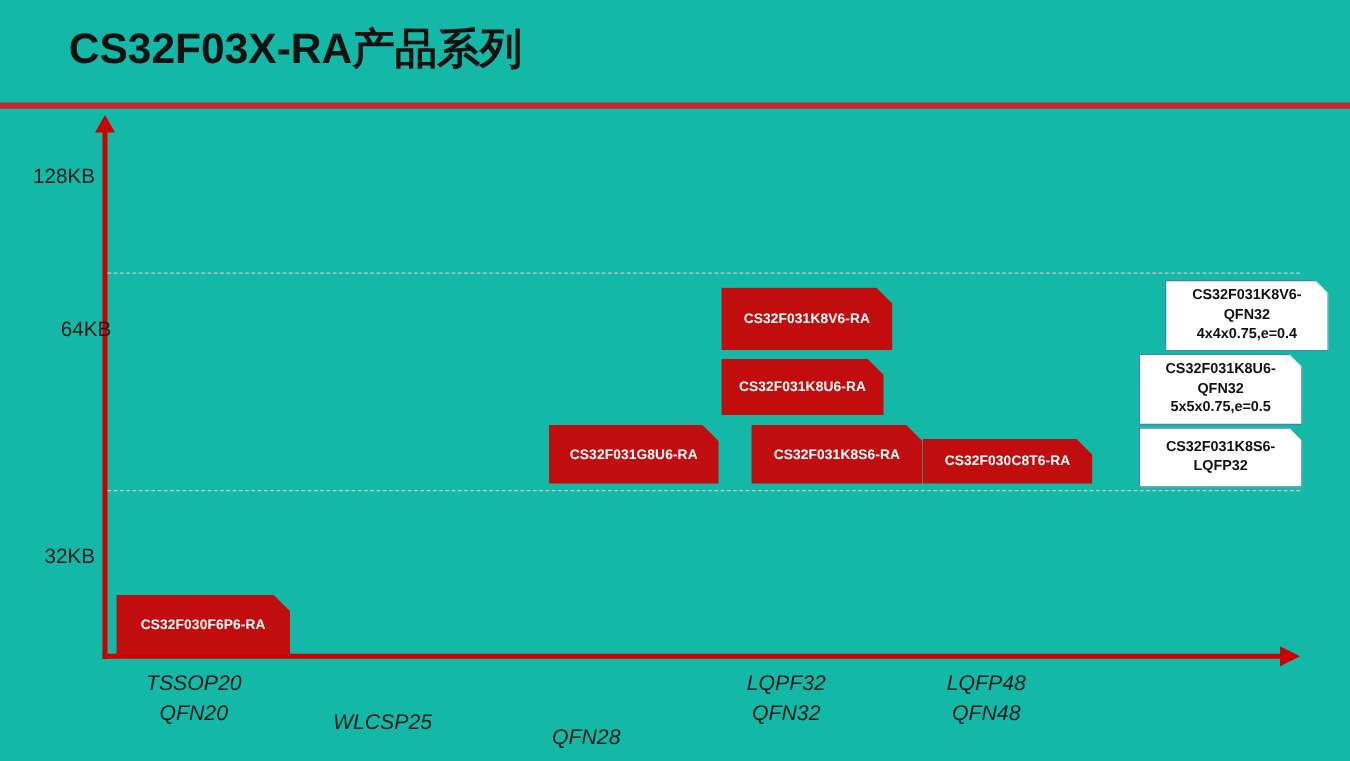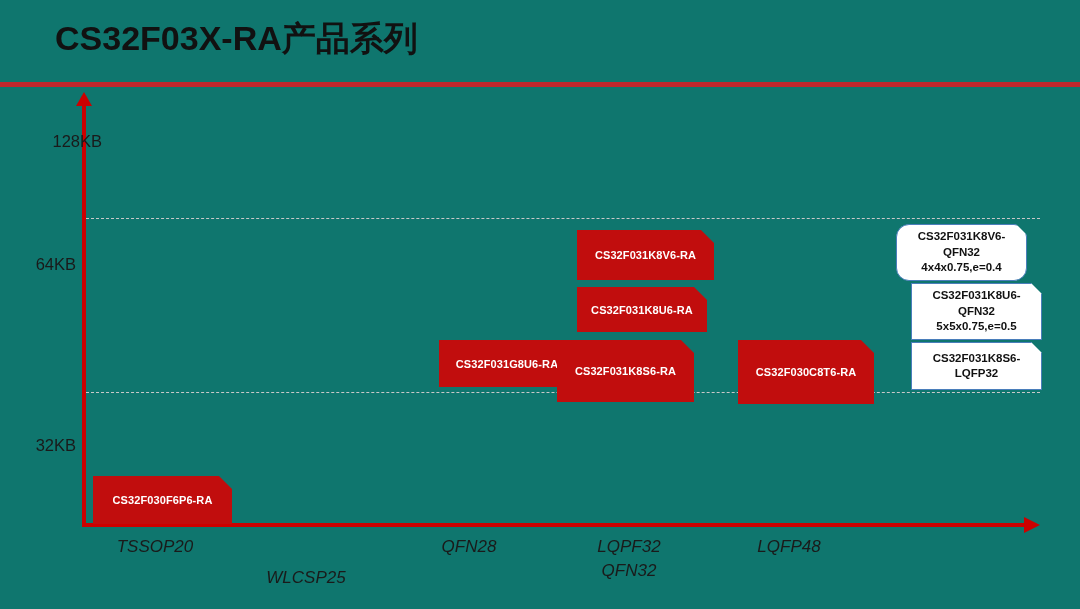--- a/index.html
+++ b/index.html
@@ -7,21 +7,21 @@
     padding: 0;
     background: #ffffff;
   }
   body {
     font-family: "Liberation Sans", "DejaVu Sans", sans-serif;
   }
   #slide {
     position: relative;
     width: 1080px;
     height: 609px;
-    background: #0f766e;
+    background: #14b8a6;
     overflow: hidden;
   }
 
   
   #slide-title {
     position: absolute;
     left: 55px;
     top: 16px;
     font-size: 34px;
     font-weight: 700;
@@ -157,44 +157,44 @@
   <div id="y-axis-arrow"></div>
   <div id="x-axis" class="axis-line"></div>
   <div id="x-axis-arrow"></div>
 
   <div id="gridlines">
       <div class="gridline" style="top: 218px;"></div>
       <div class="gridline" style="top: 392px;"></div>
     </div>
 
   <div id="y-ticks">
-      <div class="y-tick" style="left: 0px; top: 132px; padding-left: 26px;">128KB</div>
-      <div class="y-tick" style="left: 0px; top: 255px;">64KB</div>
+      <div class="y-tick" style="left: 0px; top: 132px;">128KB</div>
+      <div class="y-tick" style="left: 13px; top: 255px;">64KB</div>
       <div class="y-tick" style="left: 0px; top: 436px;">32KB</div>
     </div>
 
   <div id="x-ticks">
-      <div class="x-tick" style="left: 70px; width: 170px;"><span>TSSOP20</span></div>
+      <div class="x-tick" style="left: 70px; width: 170px;"><span>TSSOP20</span><span class="l2">QFN20</span></div>
       <div class="x-tick" style="left: 221px; width: 170px; margin-top: 31px;"><span>WLCSP25</span></div>
-      <div class="x-tick" style="left: 384px; width: 170px;"><span>QFN28</span></div>
+      <div class="x-tick" style="left: 384px; width: 170px; margin-top: 43px;"><span>QFN28</span></div>
       <div class="x-tick" style="left: 544px; width: 170px;"><span>LQPF32</span><span class="l2">QFN32</span></div>
-      <div class="x-tick" style="left: 704px; width: 170px;"><span>LQFP48</span></div>
+      <div class="x-tick" style="left: 704px; width: 170px;"><span>LQFP48</span><span class="l2">QFN48</span></div>
     </div>
 
   <div id="chips">
       <div class="chip" style="left: 93px; top: 476px; width: 139px; height: 48px;">CS32F030F6P6-RA</div>
       <div class="chip" style="left: 411px; top: 340px; width: 136px; height: 47px; margin-left: 28px;">CS32F031G8U6-RA</div>
-      <div class="chip" style="left: 557px; top: 340px; width: 137px; height: 62px;">CS32F031K8S6-RA</div>
+      <div class="chip" style="left: 601px; top: 340px; width: 137px; height: 47px;">CS32F031K8S6-RA</div>
       <div class="chip" style="left: 577px; top: 287px; width: 130px; height: 45px;">CS32F031K8U6-RA</div>
       <div class="chip" style="left: 577px; top: 230px; width: 137px; height: 50px;">CS32F031K8V6-RA</div>
-      <div class="chip" style="left: 738px; top: 340px; width: 136px; height: 64px;">CS32F030C8T6-RA</div>
+      <div class="chip" style="left: 738px; top: 351px; width: 136px; height: 36px;">CS32F030C8T6-RA</div>
     </div>
 
   <div id="legend-chips">
-      <div class="legend-chip" style="left: 896px; top: 224px; width: 129px; height: 55px; border-radius: 13px;">
+      <div class="legend-chip" style="left: 932px; top: 224px; width: 129px; height: 55px;">
         <span>CS32F031K8V6-</span>
         <span>QFN32</span>
         <span>4x4x0.75,e=0.4</span>
       </div>
       <div class="legend-chip" style="left: 911px; top: 283px; width: 129px; height: 55px;">
         <span>CS32F031K8U6-</span>
         <span>QFN32</span>
         <span>5x5x0.75,e=0.5</span>
       </div>
       <div class="legend-chip" style="left: 911px; top: 342px; width: 129px; height: 46px;">

